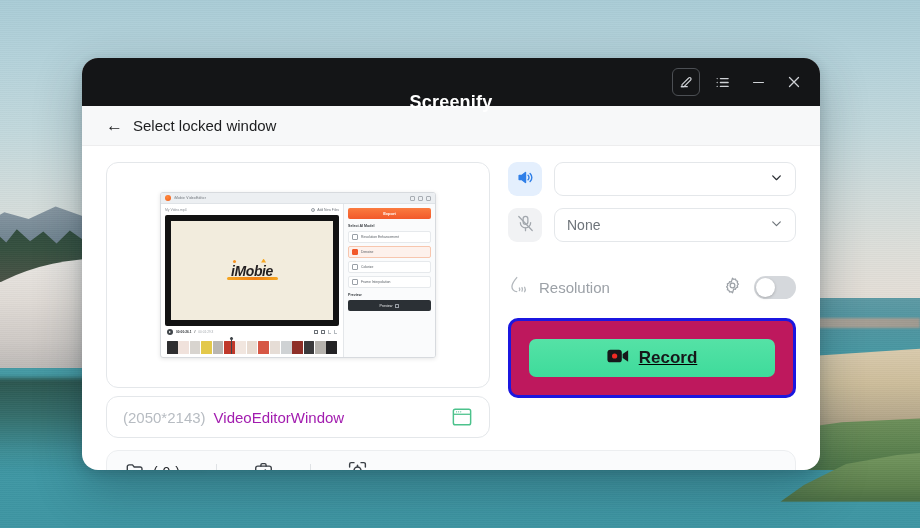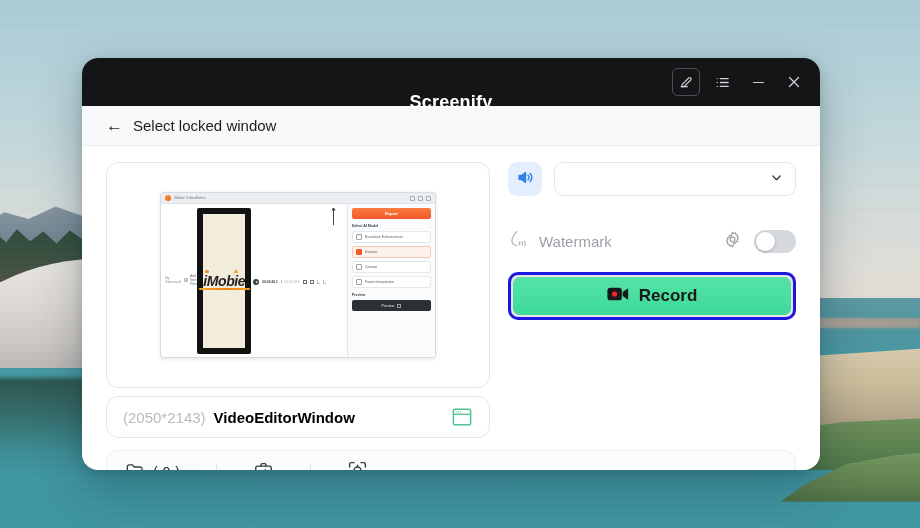--- a/index.html
+++ b/index.html
@@ -137,21 +137,21 @@
   .ps-titlebar {
     height: 11px; background: #eceff2; border-bottom: 1px solid #dfe3e7;
     display: flex; align-items: center; padding: 0 4px; gap: 3px;
   }
   .ps-logo { width: 6px; height: 6px; border-radius: 50%;
     background: radial-gradient(circle at 40% 35%, #ff8a3d, #ef5a17); }
   .ps-appname { font-size: 3.4px; color: #6b7076; letter-spacing: .2px; }
   .ps-winbtns { margin-left: auto; display: flex; gap: 3px; align-items: center; }
   .ps-winbtns i { display:block; width: 5px; height: 5px; border: .5px solid #a9aeb4; border-radius: 1px; }
   .ps-main { flex: 1; display: flex; }
-  .ps-left { flex: 1; display: flex; flex-direction: row; padding: 4px 4px 3px 4px; }
+  .ps-left { flex: 1; display: flex; flex-direction: column; padding: 4px 4px 3px 4px; }
   .ps-filerow { display: flex; align-items: center; gap: 3px; margin-bottom: 3px; }
   .ps-filename { font-size: 3.4px; color: #8b9097; }
   .ps-addfile { margin-left: auto; font-size: 3.4px; color: #6f757c; display: flex; gap: 2px; align-items: center; }
   .ps-addfile .plus { width: 4px; height: 4px; border: .5px solid #9aa0a7; border-radius: 50%;
      display: flex; align-items: center; justify-content: center; font-size: 3px; color: #9aa0a7; }
   .ps-player {
     flex: 1; background: #121212; border-radius: 2px;
     display: flex; align-items: center; justify-content: center;
     padding: 6px; position: relative;
   }
@@ -215,21 +215,21 @@
     font-size: 3.6px; display: flex; align-items: center; justify-content: center; gap: 3px;
   }
   .ps-preview-btn .sq { width: 4px; height: 4px; border: .5px solid #9aa0a7; border-radius: .5px; }
 
   .info-bar {
     margin-top: 8px; width: 384px; height: 42px; border: 1px solid #e4e7ea;
     border-radius: 12px; background: #fff; display: flex; align-items: center;
     padding: 0 16px; gap: 8px;
   }
   .info-dims { font-size: 15px; color: #b7bcc2; }
-  .info-name { font-size: 15px; color: #000000; font-weight: 700; }
+  .info-name { font-size: 15px; color: #a21caf; font-weight: 400; }
   .info-winicon { margin-left: auto; cursor: pointer; display: flex; }
 
   
   .right-col { width: 312px; display: flex; flex-direction: column; }
   .dev-row { display: flex; align-items: center; gap: 12px; margin-bottom: 12px; }
   .dev-icon {
     width: 34px; height: 34px; border-radius: 9px; display: flex;
     align-items: center; justify-content: center; flex: none; cursor: pointer;
   }
   .dev-icon.on { background: #e4effd; color: #2f7fe8; }
@@ -249,22 +249,23 @@
   .toggle {
     width: 42px; height: 23px; border-radius: 12px; background: #d5d8dc;
     position: relative; cursor: pointer;
   }
   .toggle .knob {
     position: absolute; left: 2px; top: 2px; width: 19px; height: 19px;
     border-radius: 50%; background: #fff; box-shadow: 0 1px 3px rgba(0,0,0,.22);
   }
 
   .record-wrap {
-    border: 3px solid #1b17e0; border-radius: 10px; padding: 2px;
-    background: #e5e5e5;
+    border: 3px solid #1b17e0; border-radius: 10px; padding: 18px;
+    background: #be185d;
+    text-decoration: underline;
   }
   .record-btn {
     height: 38px; border-radius: 7px;
     background: linear-gradient(180deg,#55e2a6 0%, #3edb9b 100%);
     display: flex; align-items: center; justify-content: center; gap: 10px;
     font-size: 17px; font-weight: 700; color: #16181a; cursor: pointer;
   }
 
   
   .bottom-bar {
@@ -470,29 +471,49 @@
           </div>
           <div class="dev-select">
             <span class="chev">
               <svg width="13" height="13" viewBox="0 0 24 24" fill="none" stroke="#2b2f34" stroke-width="2.4" stroke-linecap="round" stroke-linejoin="round">
                   <path d="M5 9l7 7 7-7"></path>
                 </svg>
             </span>
           </div>
         </div>
 
+        <div class="dev-row">
+          <div class="dev-icon off">
+            <span>
+              <svg width="19" height="19" viewBox="0 0 24 24" fill="none" stroke="#a2a7ad" stroke-width="1.6" stroke-linecap="round" stroke-linejoin="round">
+                <rect x="9" y="3" width="6" height="10" rx="3"></rect>
+                <path d="M5.5 11a6.5 6.5 0 0 0 13 0"></path>
+                <path d="M12 17.5V21"></path>
+                <path d="M3.5 3.2l17 17.6"></path>
+              </svg>
+            </span>
+          </div>
+          <div class="dev-select muted">
+            <span>None</span>
+            <span class="chev">
+              <svg width="13" height="13" viewBox="0 0 24 24" fill="none" stroke="#6e747a" stroke-width="2.2" stroke-linecap="round" stroke-linejoin="round">
+                  <path d="M5 9l7 7 7-7"></path>
+                </svg>
+            </span>
+          </div>
+        </div>
 
         <div class="wm-row">
           <span>
             <svg width="21" height="22" viewBox="0 0 24 24" fill="none" stroke="#b3b8bd" stroke-width="1.5" stroke-linecap="round" stroke-linejoin="round">
               <path d="M10 3.5C10 3.5 4.5 10 4.5 14a5.5 5.5 0 0 0 5.5 5.5"></path>
               <path d="M13 15.5c.6.9.6 2 0 2.9M16 15c.7 1.2.7 2.8 0 4M19 14.6c.9 1.5.9 3.6 0 5.1"></path>
             </svg>
           </span>
-          <span class="wm-label">Watermark</span>
+          <span class="wm-label">Resolution</span>
           <span class="wm-right">
             <span>
               <svg width="19" height="19" viewBox="0 0 24 24" fill="none" stroke="#9ca1a7" stroke-width="1.6" stroke-linecap="round" stroke-linejoin="round">
                 <circle cx="12" cy="12" r="3"></circle>
                 <path d="M12 2.8l1.6 1.5 2.1-.5.8 2 2 .8-.5 2.1 1.5 1.6-1.5 1.6.5 2.1-2 .8-.8 2-2.1-.5L12 21.2l-1.6-1.5-2.1.5-.8-2-2-.8.5-2.1L4.5 13.7 6 12.1l-.5-2.1 2-.8.8-2 2.1.5z"></path>
               </svg>
             </span>
             <span class="toggle">
               <span class="knob"></span>
             </span>

